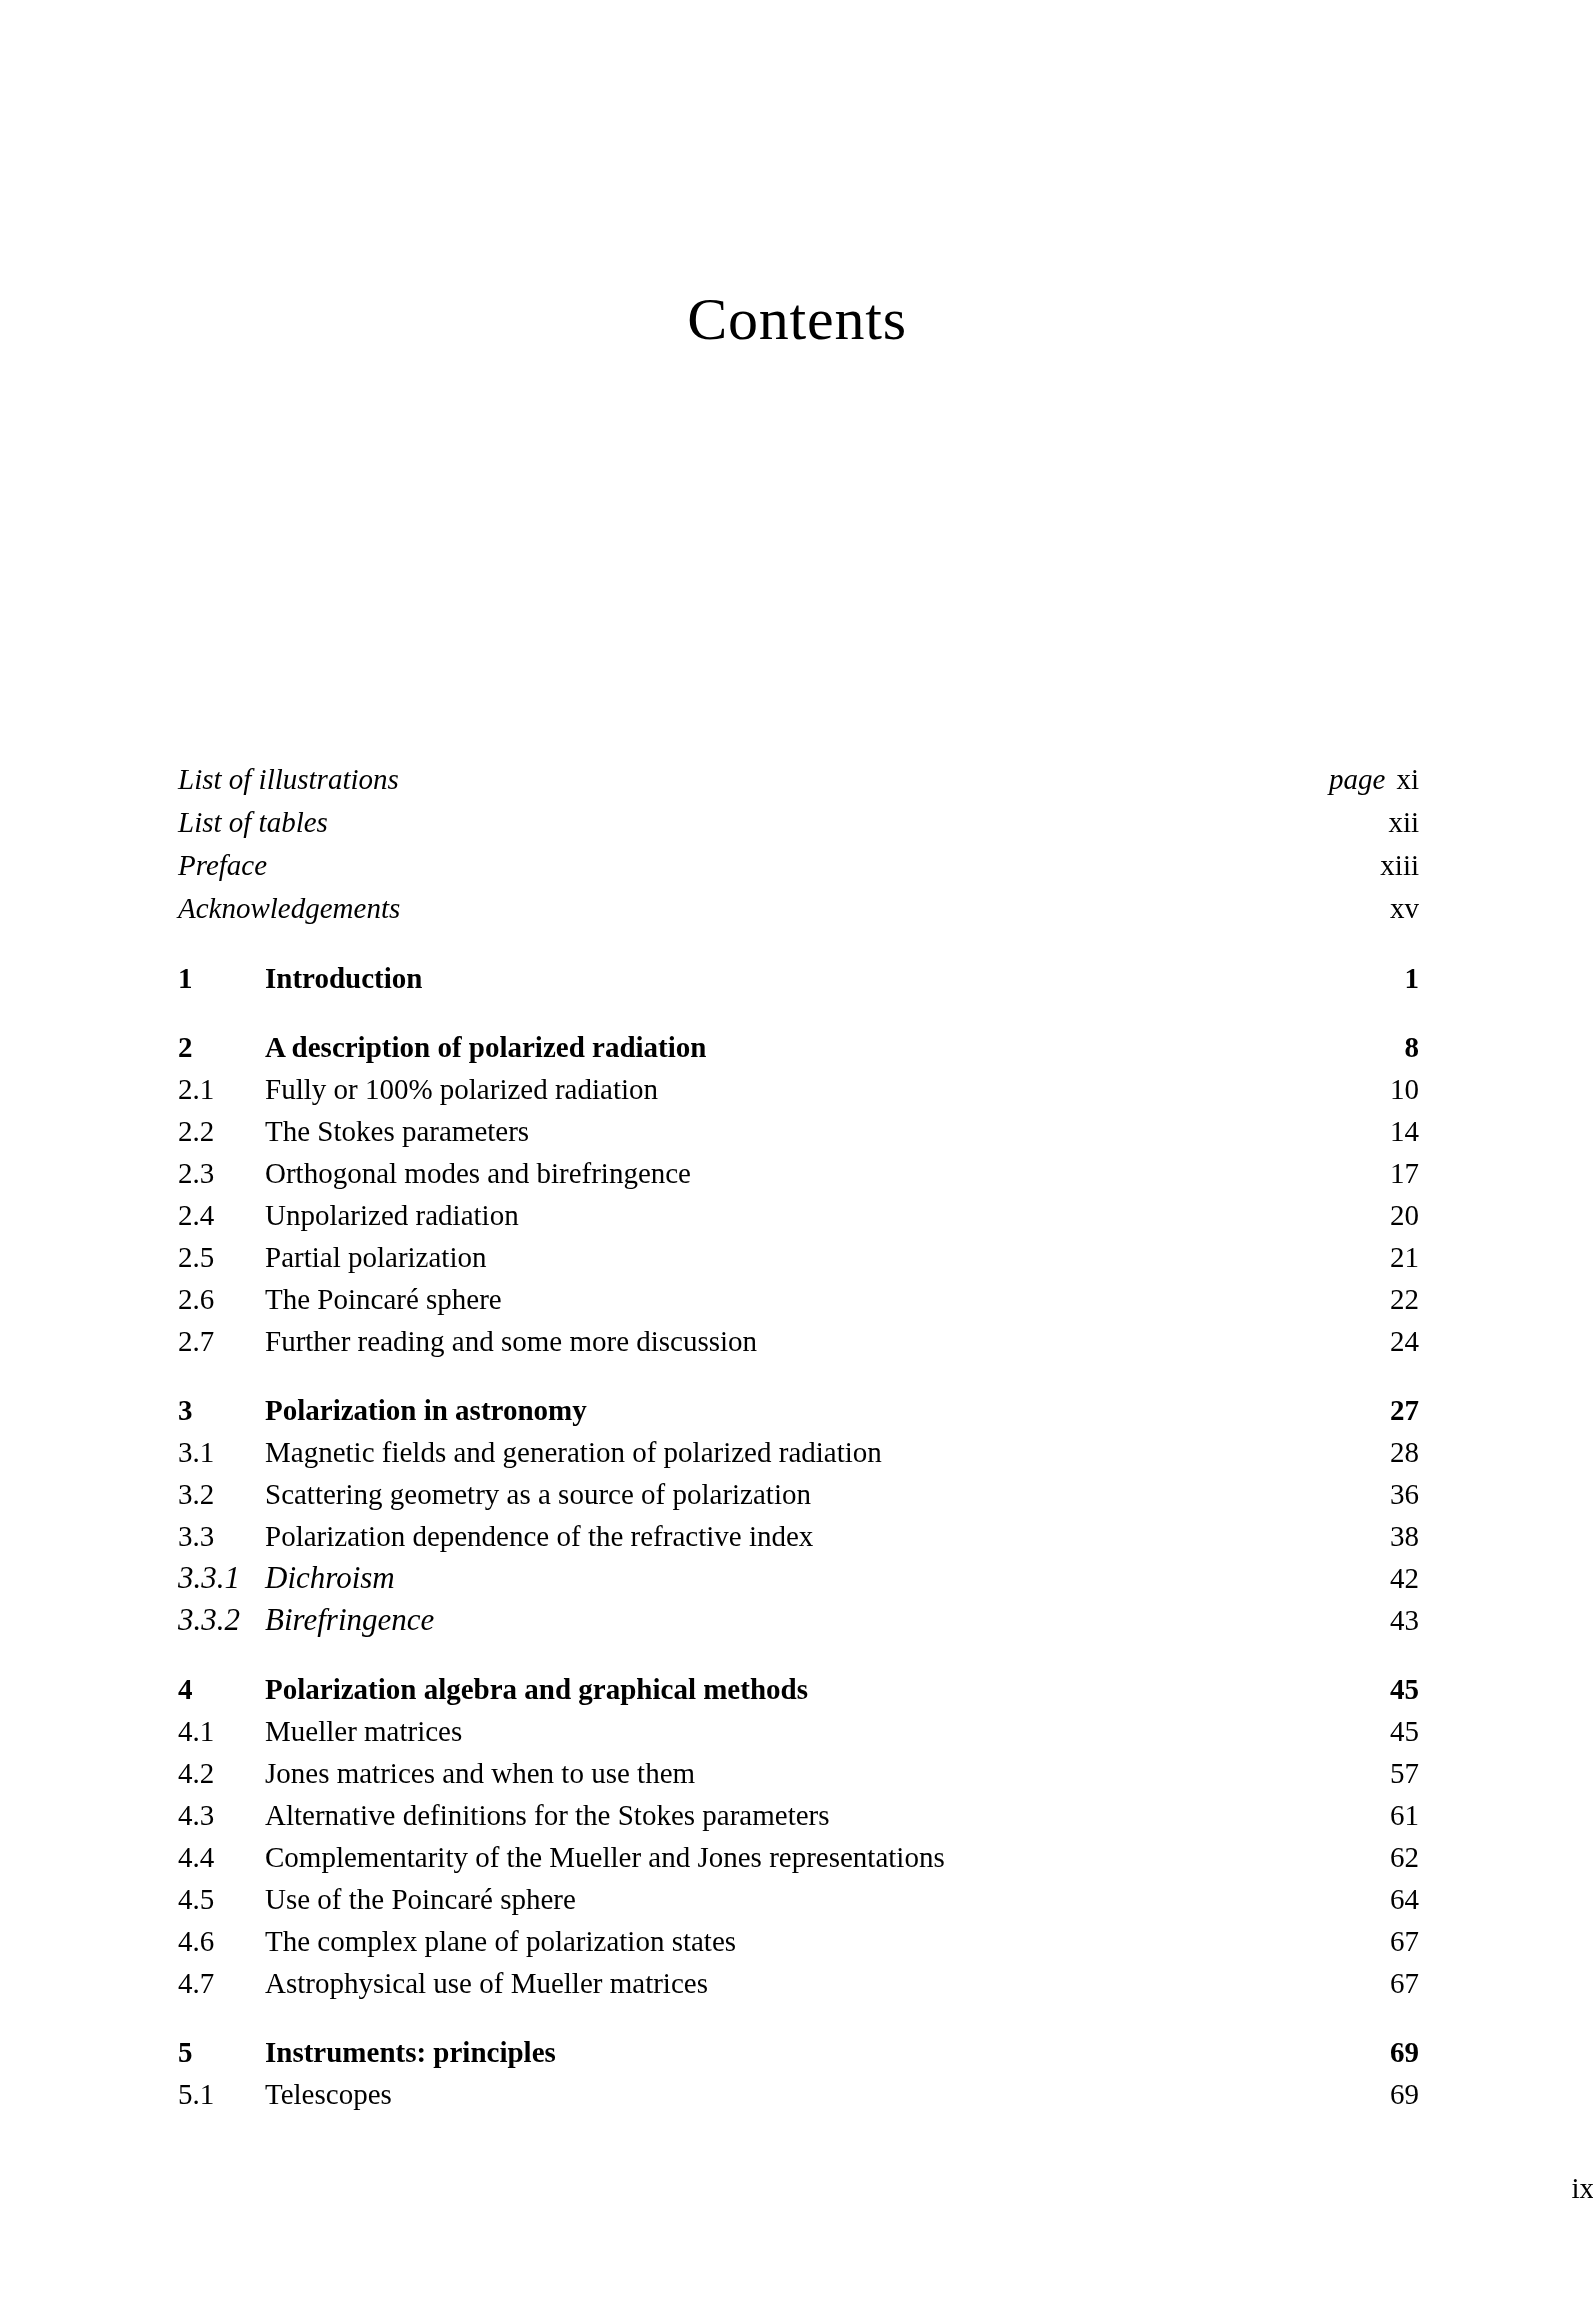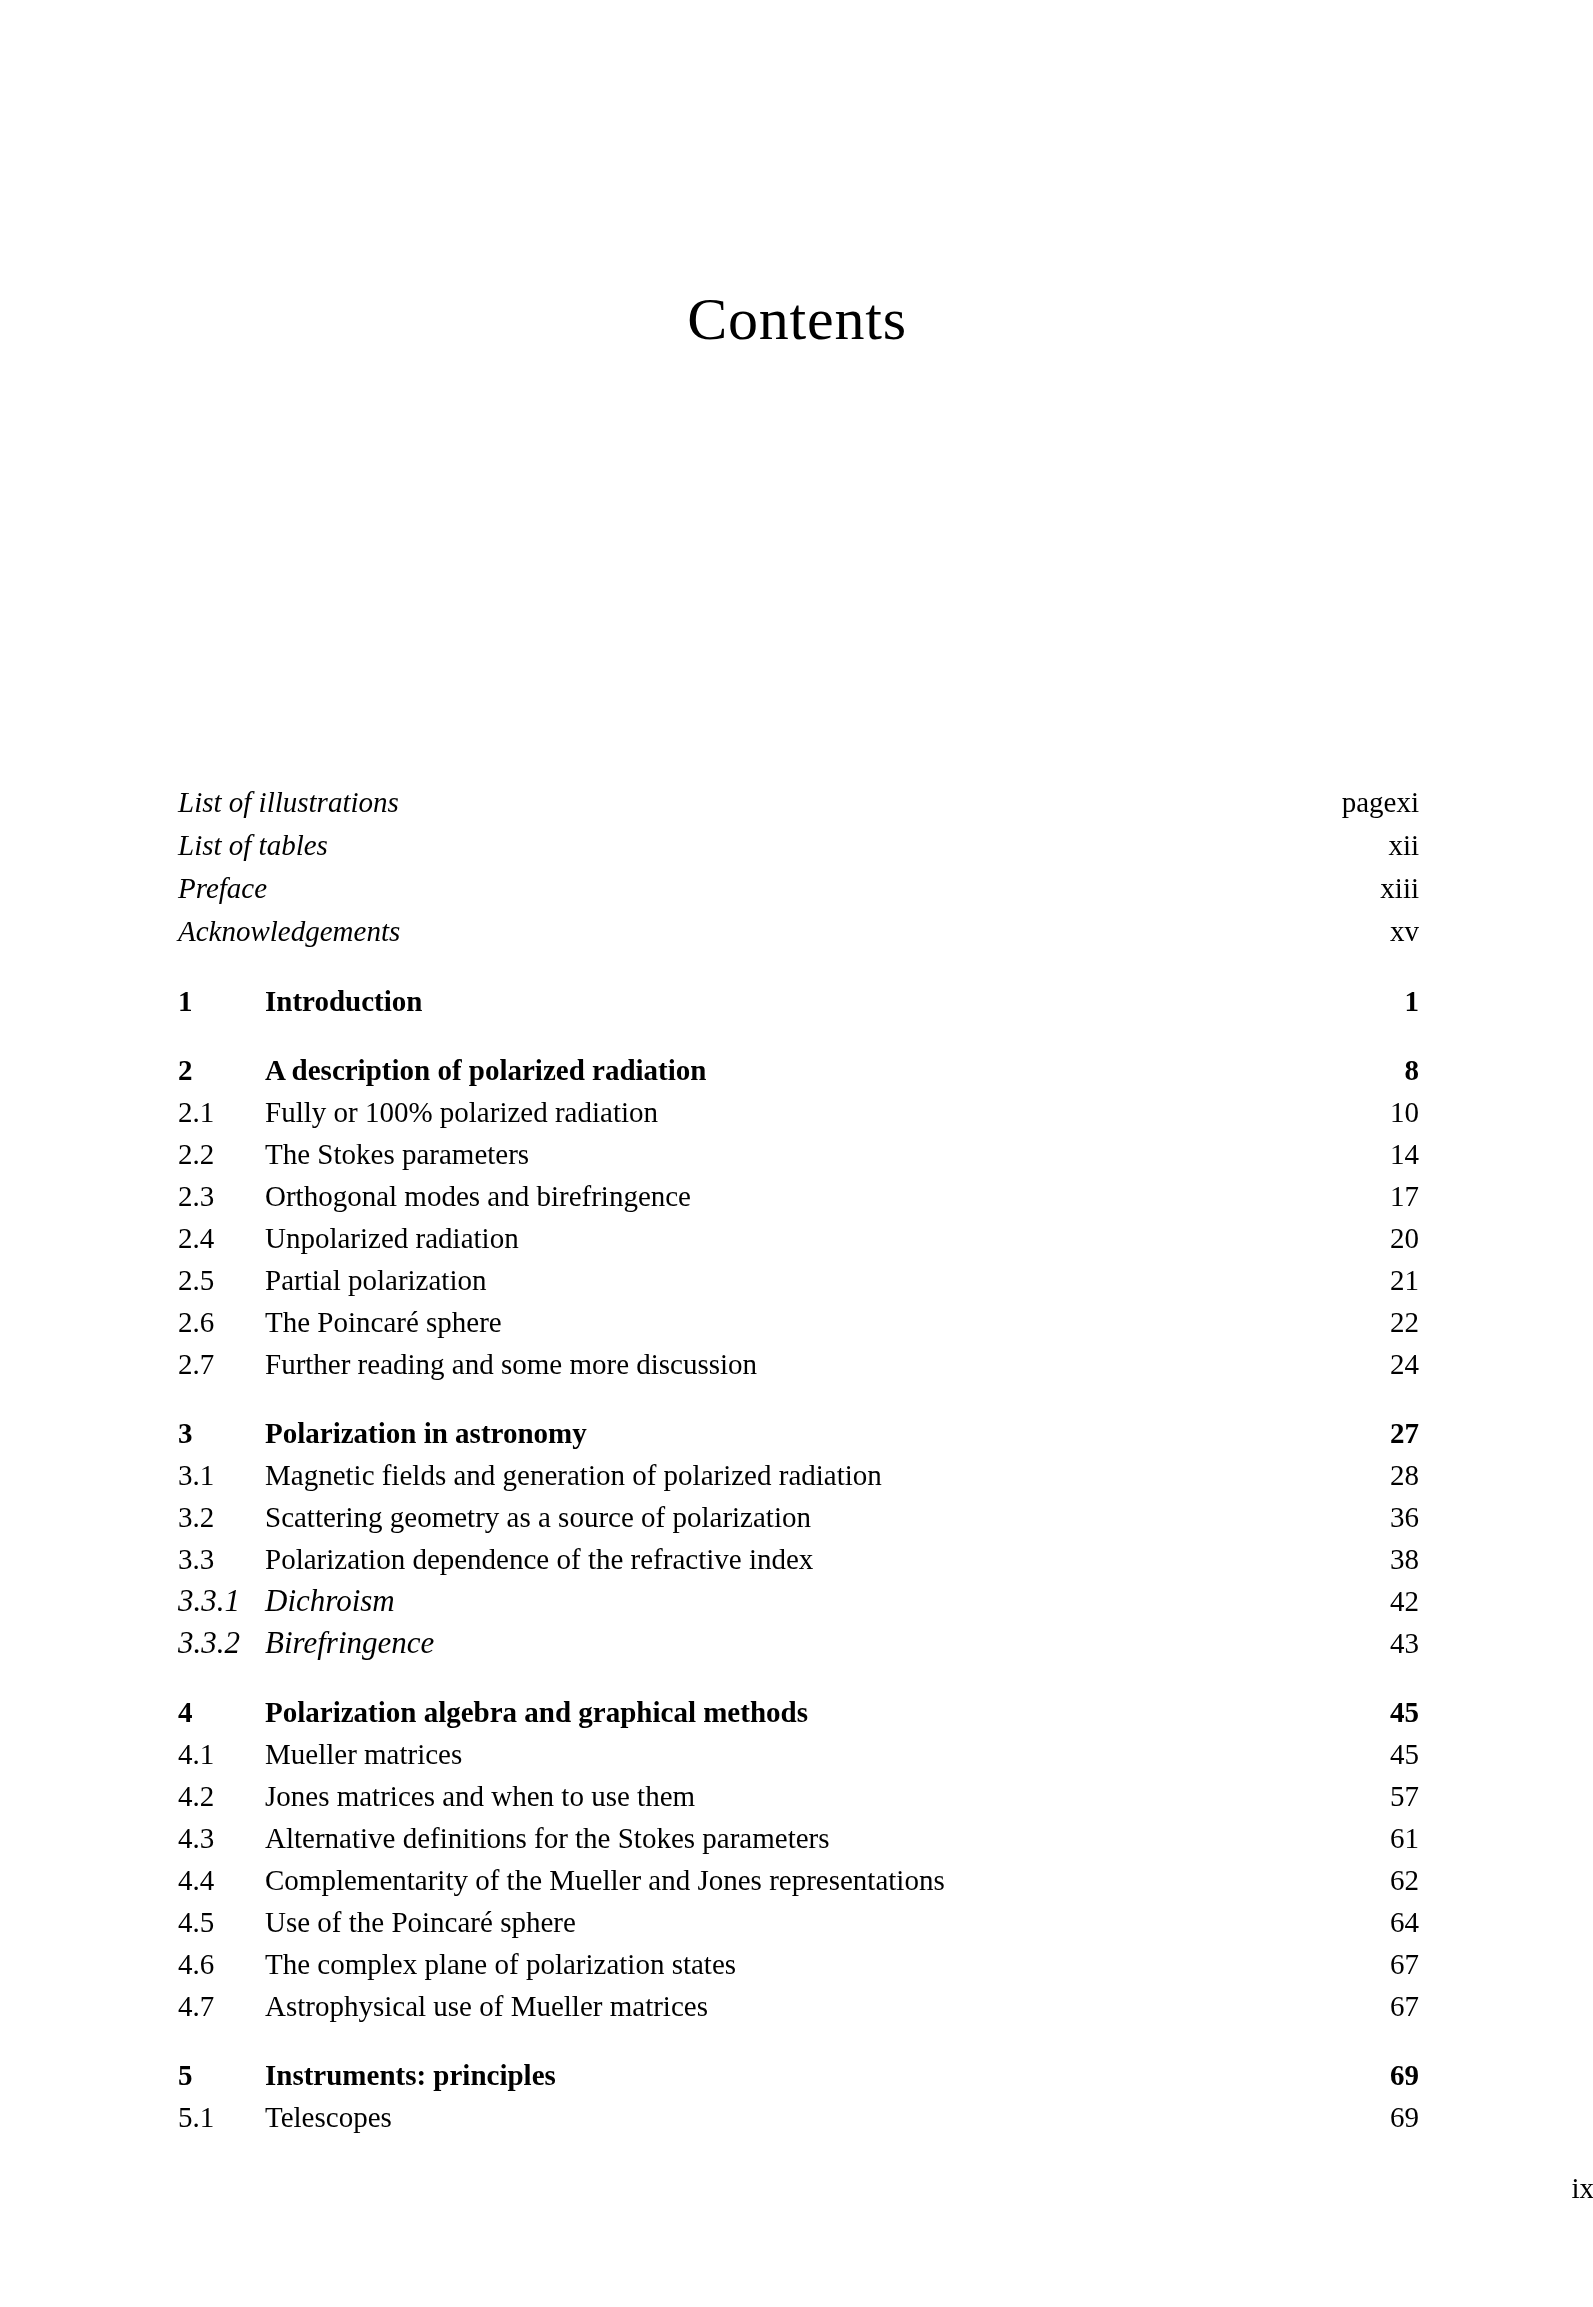--- a/index.html
+++ b/index.html
@@ -26,21 +26,21 @@
     left: 0;
     width: 1594px;
     text-align: center;
     font-size: 60px;
     font-weight: normal;
     letter-spacing: 0.8px;
     font-family: "Liberation Serif", serif;
   }
   .toc {
     position: absolute;
-    top: 781px;
+    top: 758px;
     left: 178px;
     width: 1241px;
   }
   .row {
     display: flex;
     align-items: baseline;
     font-size: 29px;
     line-height: 42px;
     white-space: nowrap;
   }
@@ -49,20 +49,22 @@
     flex: 0 0 87px;
   }
   .label {
     flex: 1 1 auto;
   }
   .pg {
     flex: 0 0 119px;
     text-align: right;
   }
   .pg .pagelabel {
+    font-style: italic;
+    margin-right: 11px;
   }
   
   .front .label {
     font-style: italic;
   }
   .front .row {
     line-height: 43px;
   }
   
   .chapter .num,

